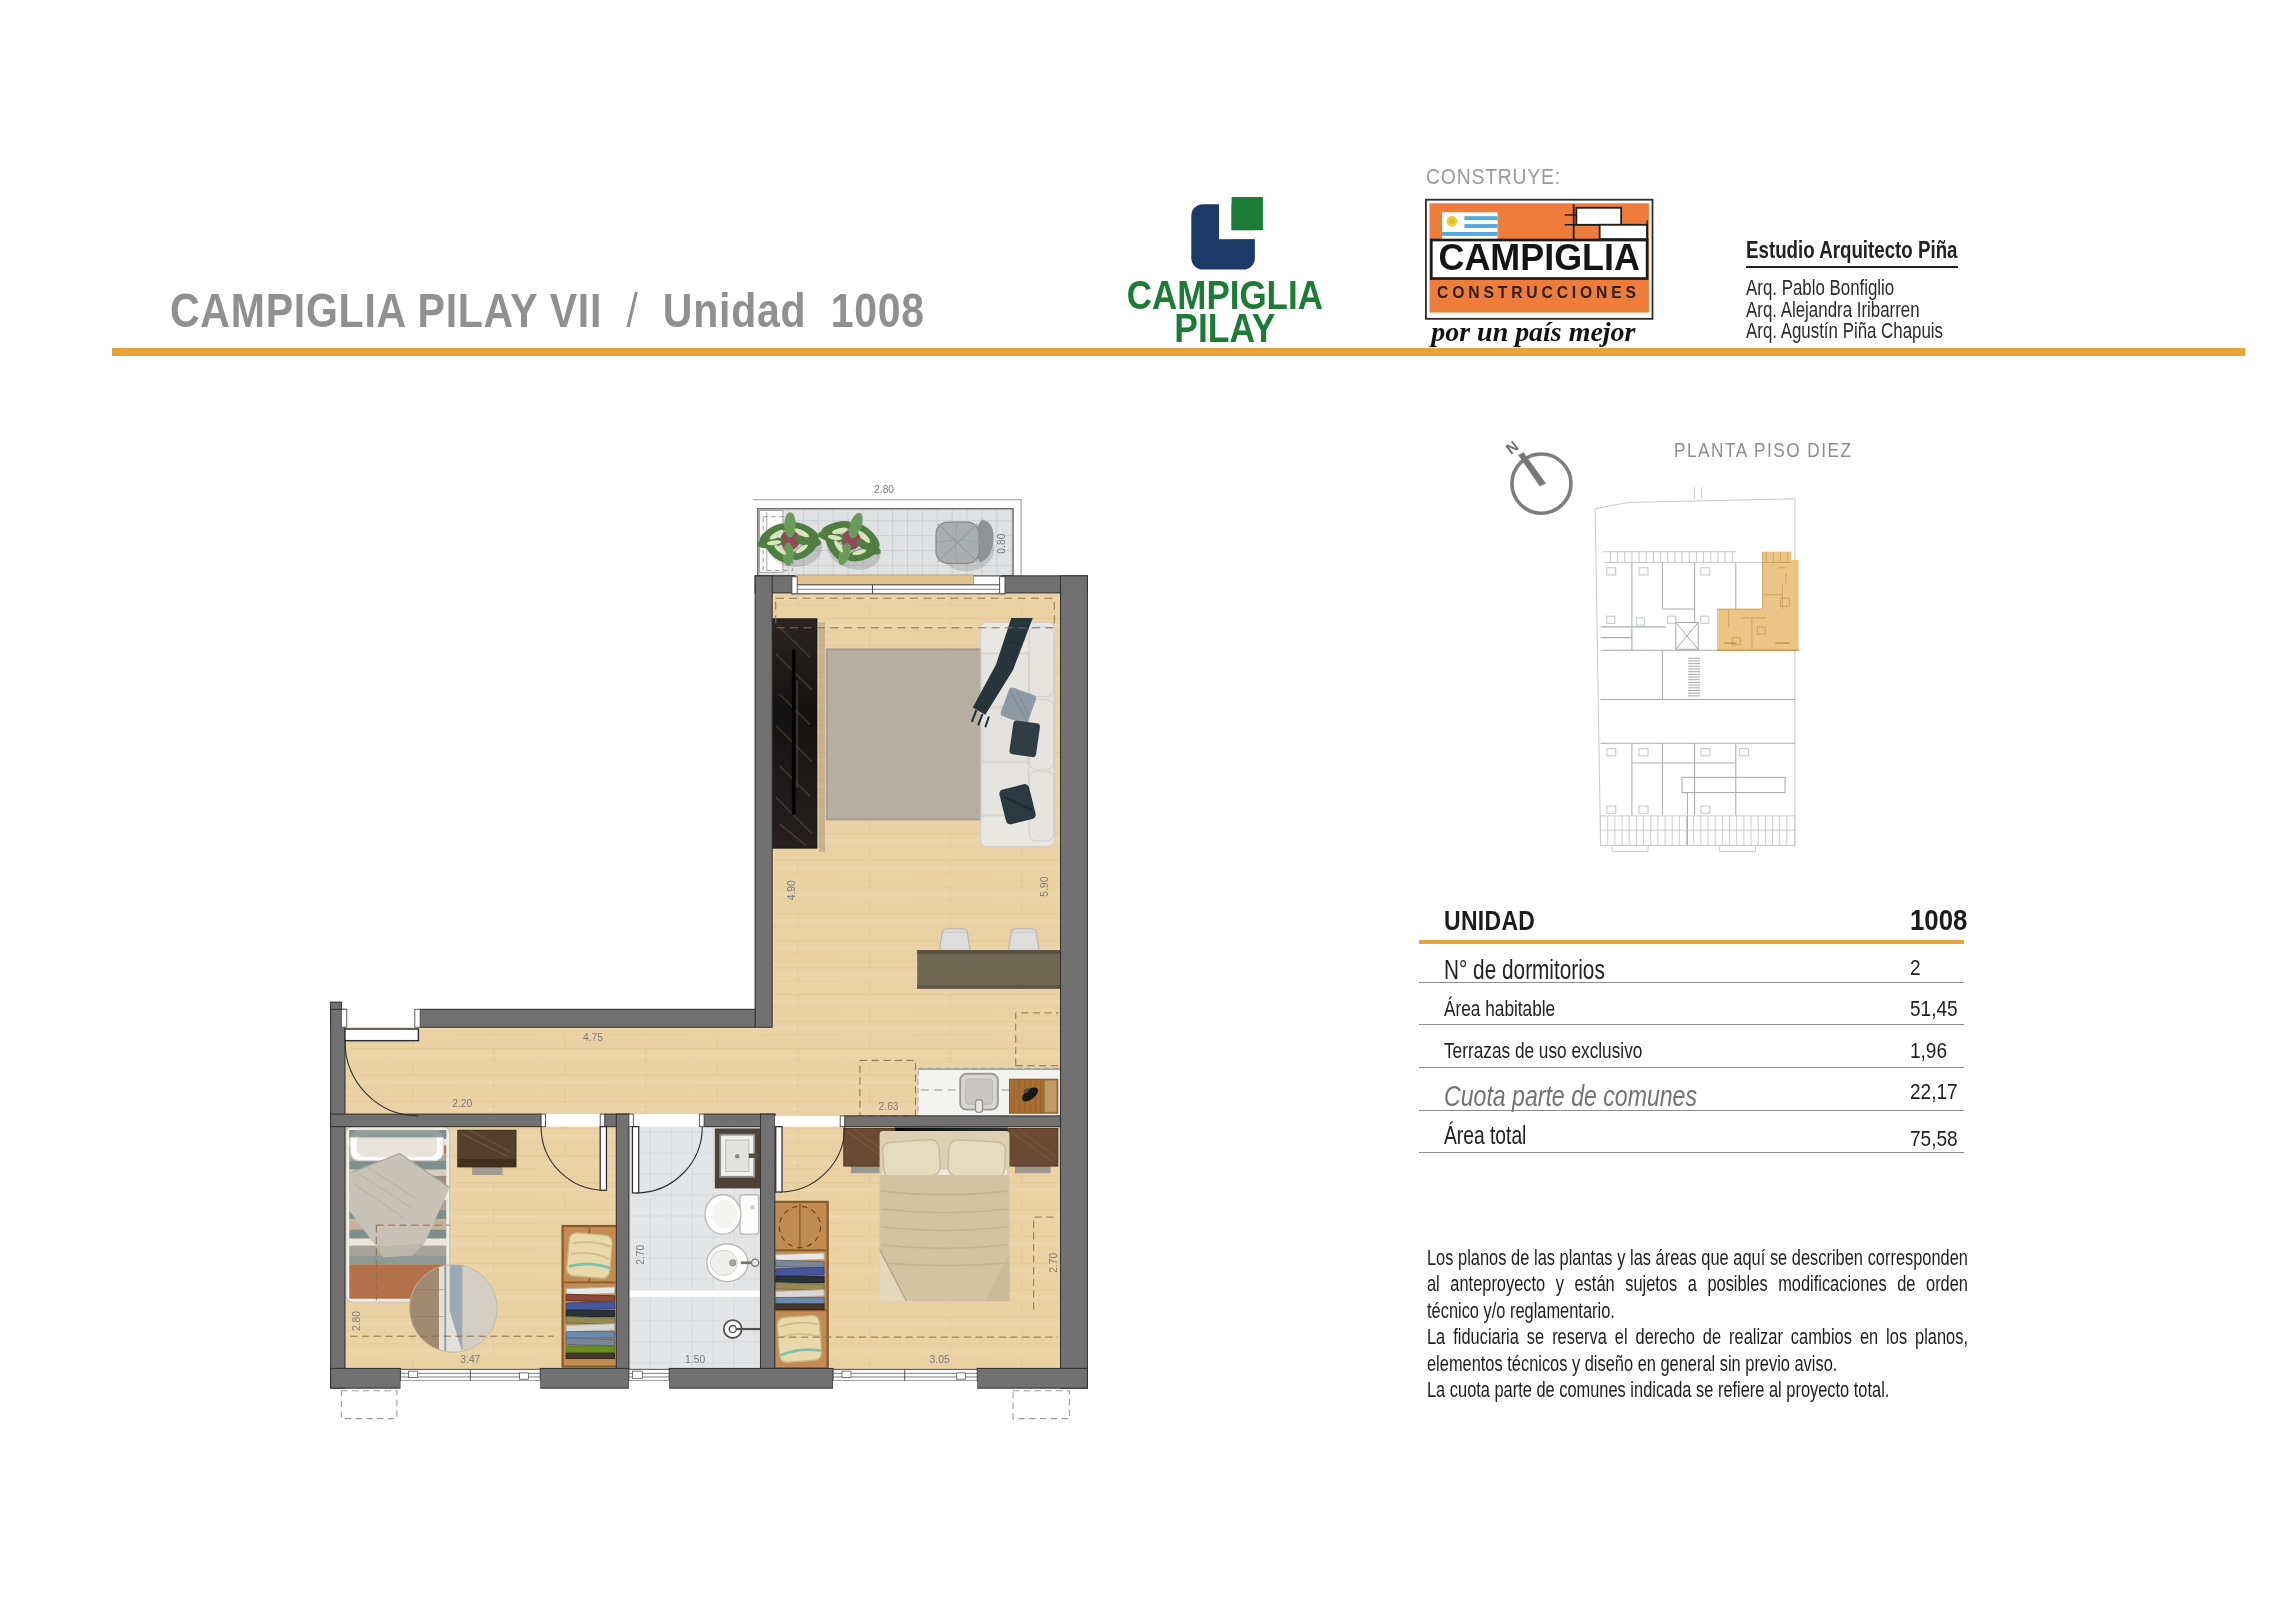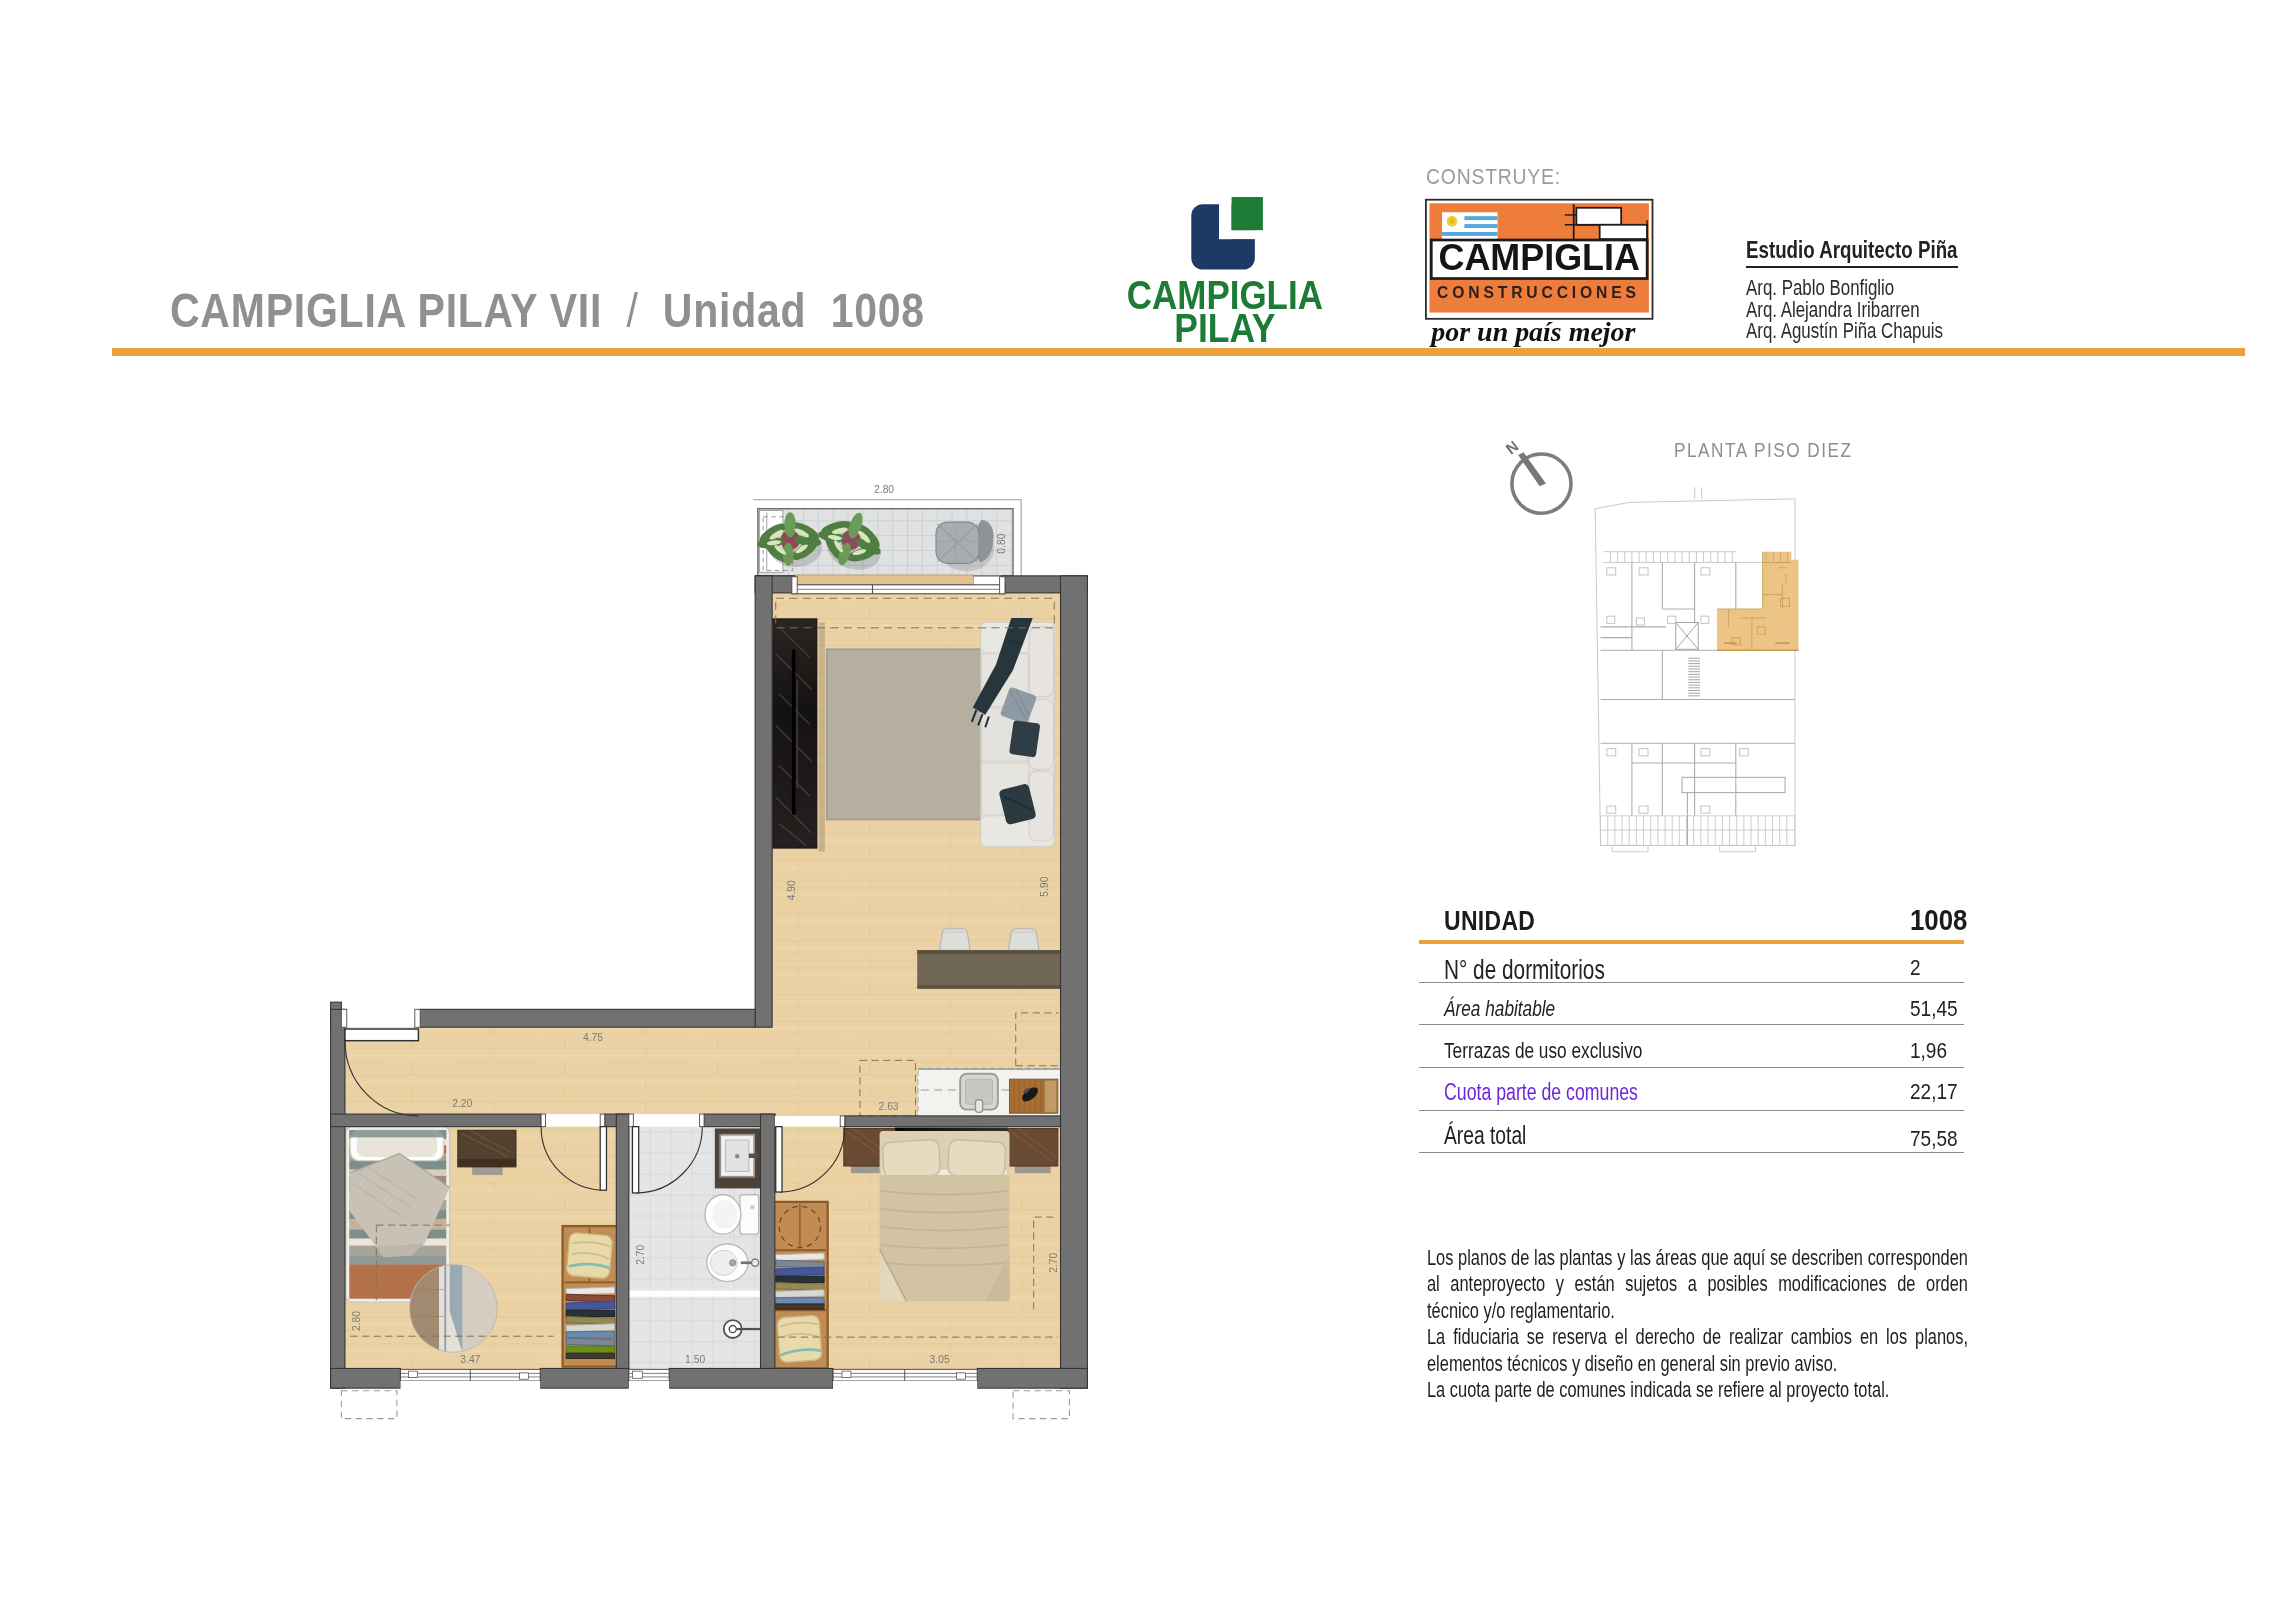--- a/index.html
+++ b/index.html
@@ -28,27 +28,27 @@
   </div>
 
   <div class="abs" style="left:1674px;top:438px;font-size:20.6px;color:#8e8e8e;letter-spacing:1.8px;transform:scaleX(0.835);transform-origin:0 0;white-space:nowrap;">PLANTA PISO DIEZ</div>
 
   <div class="abs" style="left:1444px;top:905px;font-size:28px;font-weight:bold;color:#1c1c1c;letter-spacing:0.4px;transform:scaleX(0.82);transform-origin:0 0;">UNIDAD</div>
   <div class="abs" style="left:1910px;top:904px;font-size:29px;font-weight:bold;color:#1c1c1c;transform:scaleX(0.89);transform-origin:0 0;">1008</div>
   <div class="abs" style="left:1419px;top:940px;width:545px;height:3.6px;background:#e8a33d;"></div>
   <div class="abs" style="left:1444px;top:955px;font-size:27px;color:#222;"><span class="cond">N° de dormitorios</span></div>
   <div class="abs" style="left:1910px;top:955px;font-size:22.4px;color:#222;transform:scaleX(0.85);transform-origin:0 0;">2</div>
   <div class="abs" style="left:1419px;top:982px;width:545px;height:1.3px;background:#8c8c8c;"></div>
-  <div class="abs" style="left:1444px;top:996px;font-size:22.4px;color:#222;font-style:italic;"><span class="cond">Área habitable</span></div>
+  <div class="abs" style="left:1444px;top:996px;font-size:22.4px;color:#222;"><span class="cond">Área habitable</span></div>
   <div class="abs" style="left:1910px;top:996px;font-size:22.4px;color:#222;transform:scaleX(0.85);transform-origin:0 0;">51,45</div>
   <div class="abs" style="left:1419px;top:1024px;width:545px;height:1.3px;background:#8c8c8c;"></div>
   <div class="abs" style="left:1444px;top:1038px;font-size:22.4px;color:#222;text-align:right;"><span class="cond">Terrazas de uso exclusivo</span></div>
   <div class="abs" style="left:1910px;top:1038px;font-size:22.4px;color:#222;transform:scaleX(0.85);transform-origin:0 0;">1,96</div>
   <div class="abs" style="left:1419px;top:1067px;width:545px;height:1.3px;background:#8c8c8c;"></div>
-  <div class="abs" style="left:1444px;top:1079px;font-size:23px;color:#6d28d9;"><span class="cond">Cuota parte de comunes</span></div>
+  <div class="abs" style="left:1444px;top:1079px;font-size:30px;color:#737373;font-style:italic;"><span class="cond">Cuota parte de comunes</span></div>
   <div class="abs" style="left:1910px;top:1079px;font-size:22.4px;color:#222;transform:scaleX(0.85);transform-origin:0 0;">22,17</div>
   <div class="abs" style="left:1419px;top:1110px;width:545px;height:1.3px;background:#8c8c8c;"></div>
   <div class="abs" style="left:1444px;top:1121px;font-size:25px;color:#222;"><span class="cond">Área total</span></div>
   <div class="abs" style="left:1910px;top:1126px;font-size:22.4px;color:#222;transform:scaleX(0.85);transform-origin:0 0;">75,58</div>
   <div class="abs" style="left:1419px;top:1152px;width:545px;height:1.3px;background:#8c8c8c;"></div>
 
   <svg class="abs" style="left:0;top:0;" width="2293" height="1621" viewBox="0 0 2560 1810">
     <defs>
       <pattern id="wood" width="170" height="30" patternUnits="userSpaceOnUse">
         <rect width="170" height="30" fill="#ebd2a5"></rect>

